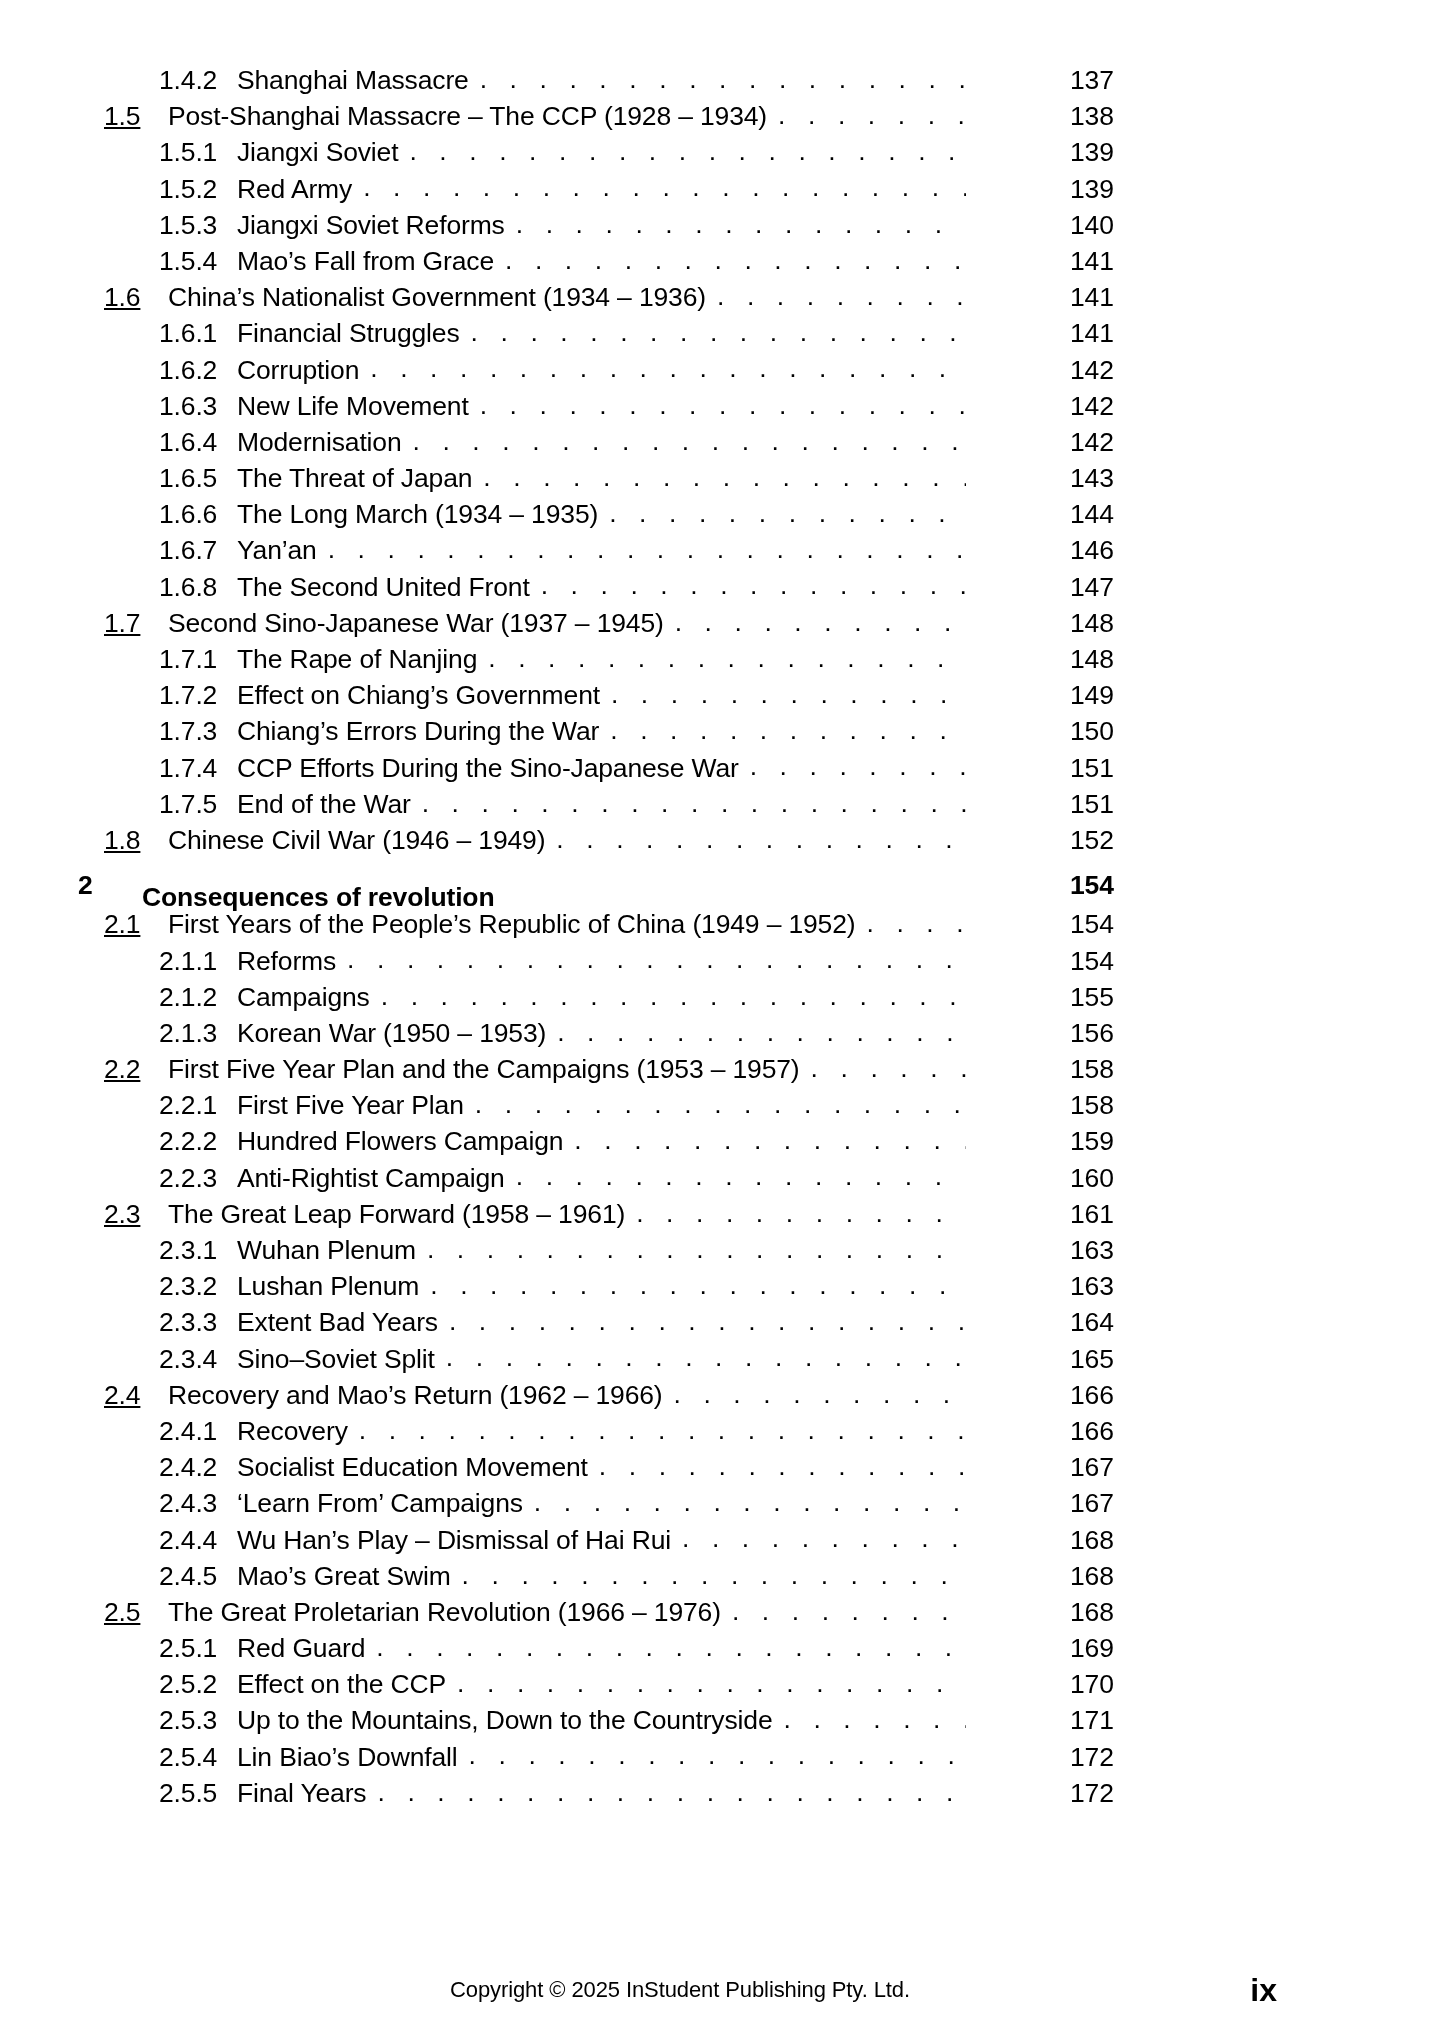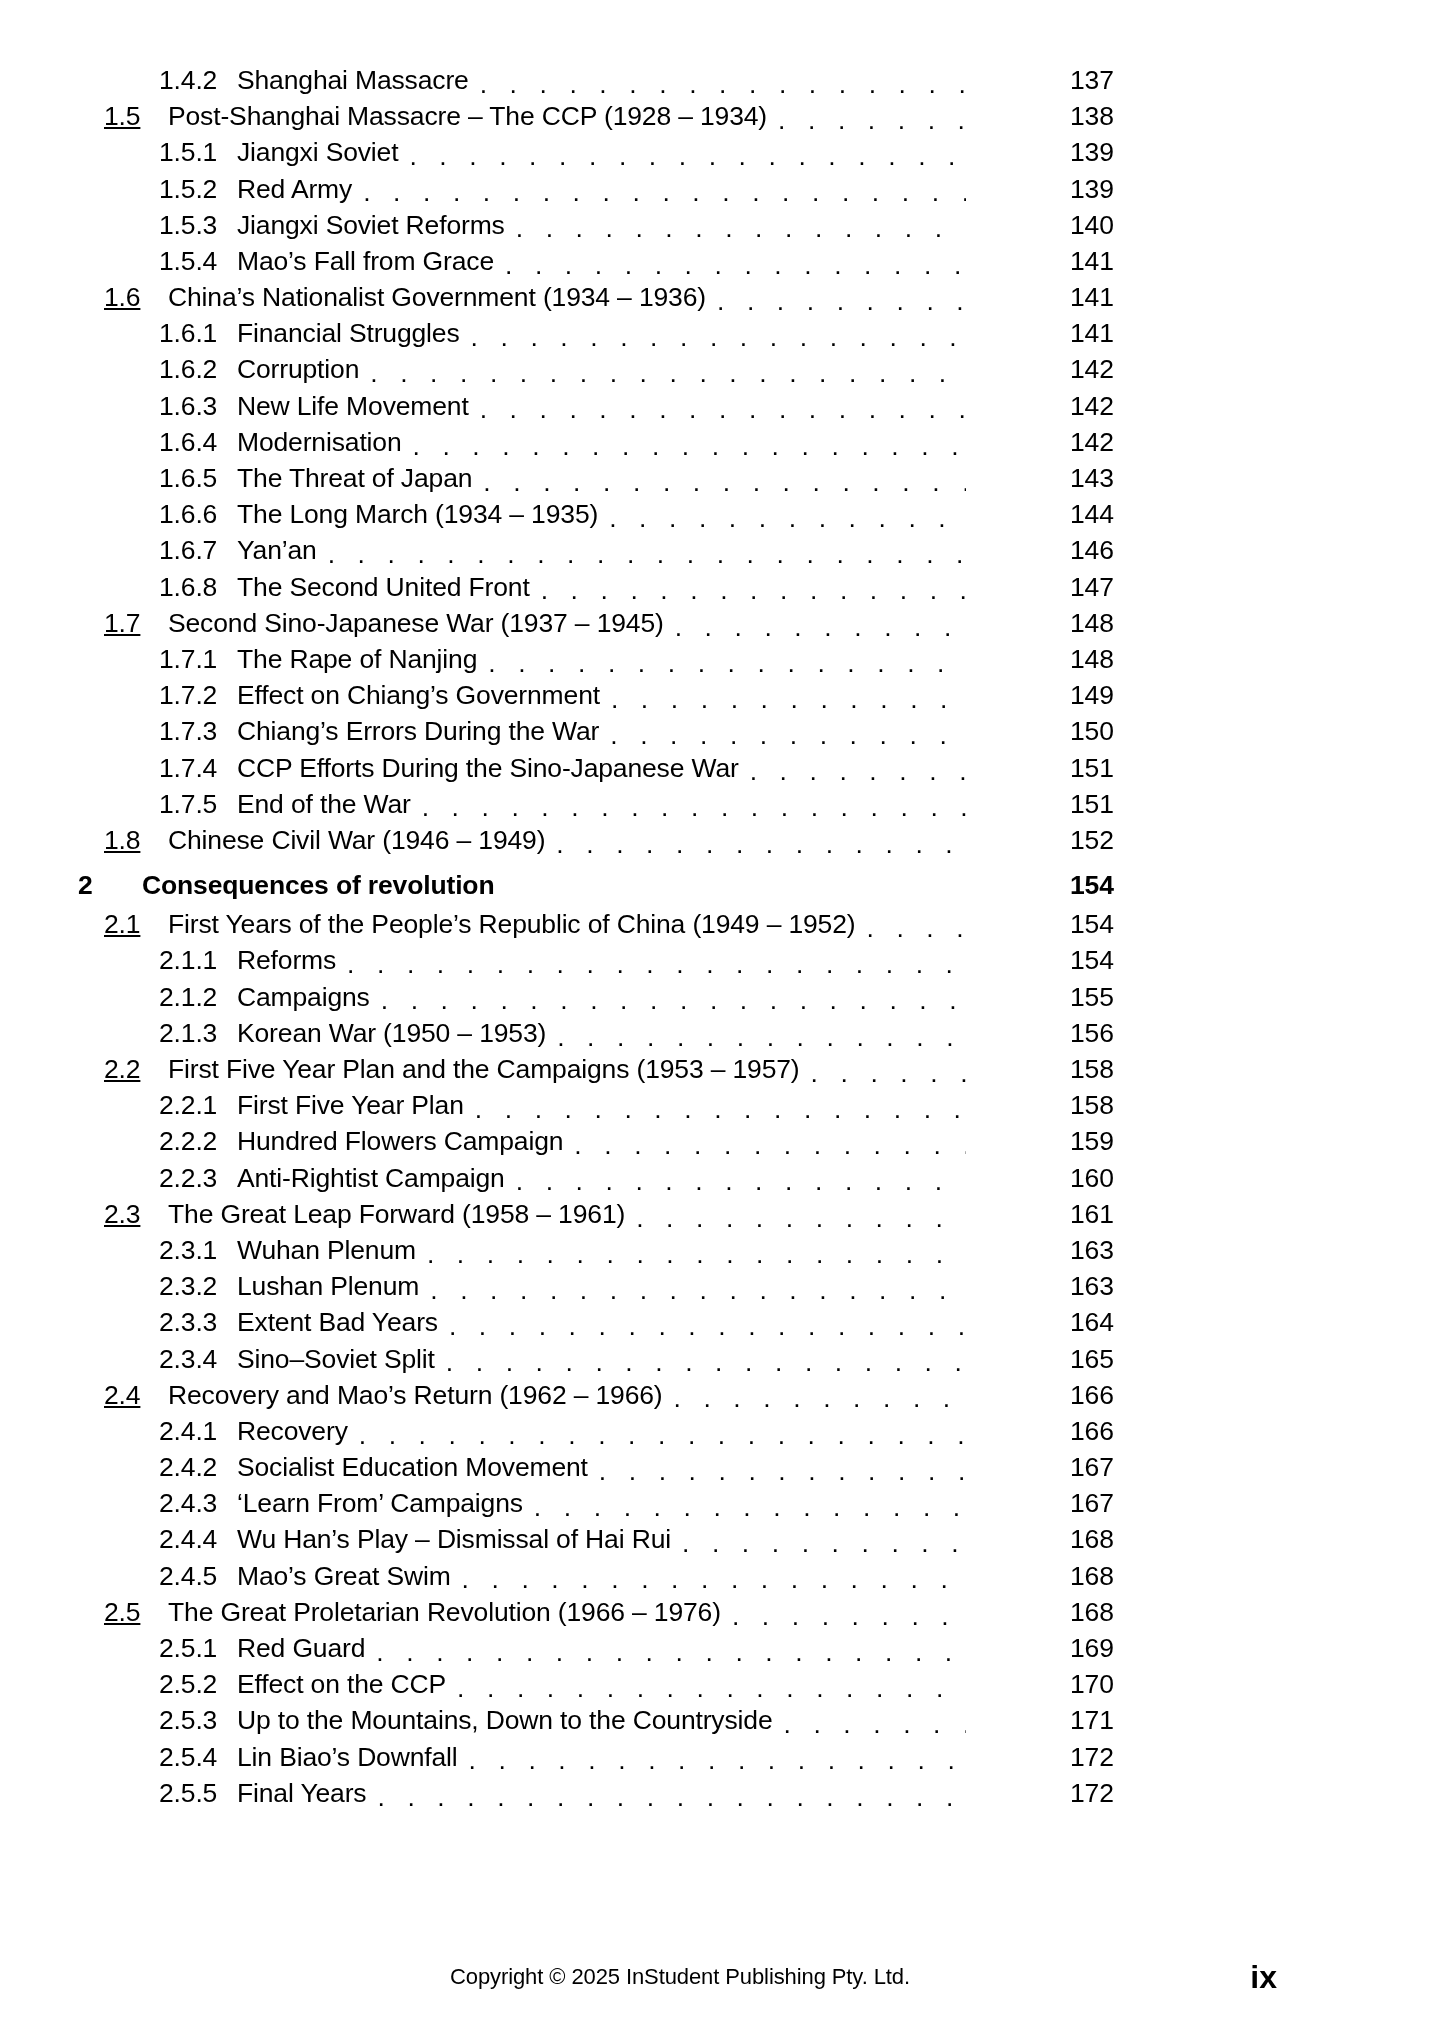--- a/index.html
+++ b/index.html
@@ -26,21 +26,21 @@
 
   .toc {
     width: 1445px;
     padding: 0 0 0 0;
     box-sizing: border-box;
   }
 
   
   .toc-row {
     display: flex;
-    align-items: flex-end;
+    align-items: center;
     width: 1386px;
     box-sizing: border-box;
     padding-right: 420px;   
     height: 36.2px;
     font-size: 26.5px;
     line-height: 36.2px;
     letter-spacing: -0.15px;
     white-space: nowrap;
   }
 
@@ -93,21 +93,21 @@
   .lvl-chap {
     font-weight: bold;
     margin-top: 9px;
     margin-bottom: 3px;
   }
 
   
   .footer {
     position: absolute;
     left: 0;
-    bottom: 49px;
+    bottom: 36px;
     width: 1360px;
     height: 34px;
   }
   .copyright {
     position: absolute;
     left: 0;
     right: 0;
     text-align: center;
     font-size: 22px;
     line-height: 34px;

